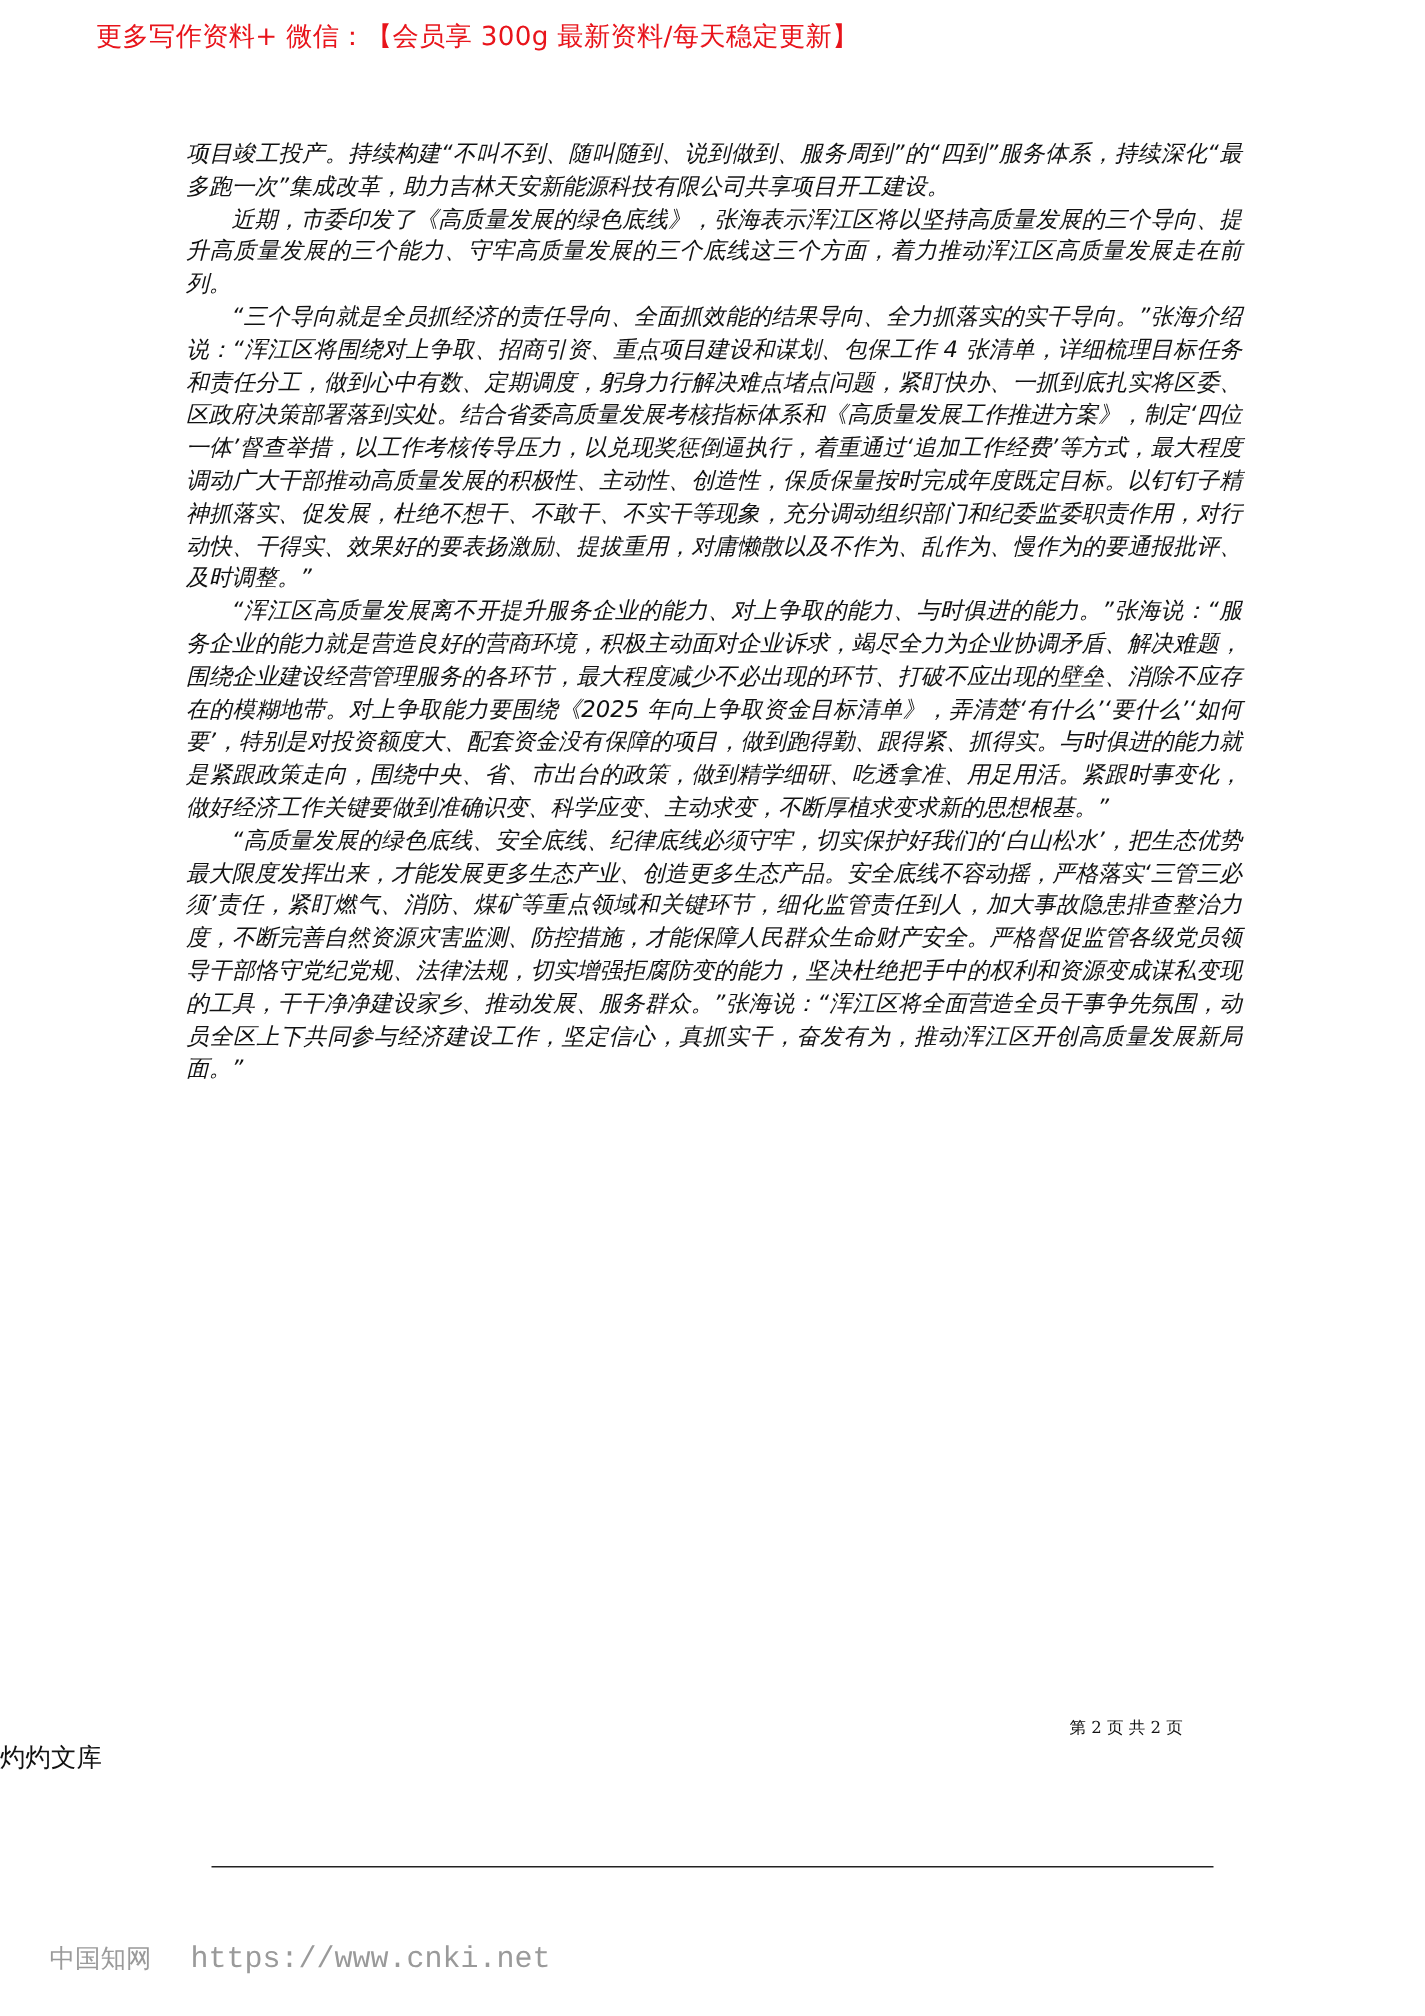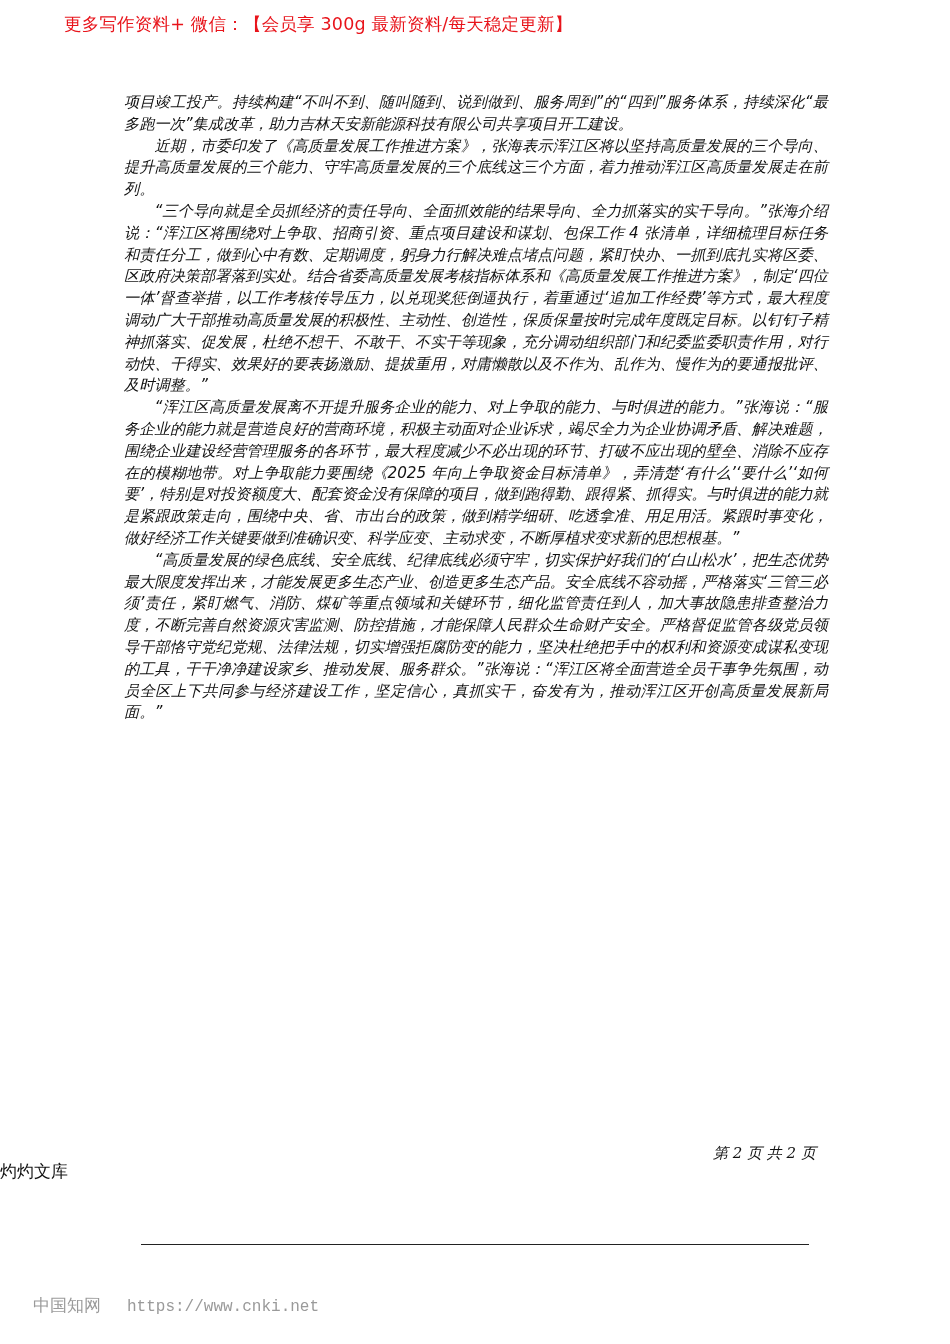--- a/index.html
+++ b/index.html
@@ -38,24 +38,23 @@
     margin: 0;
     font-style: italic;
   }
   .doc-body p.indent {
     text-indent: 2em;
   }
   .page-number {
     position: absolute;
     left: 713px;
     top: 1144px;
-    font-size: 15px;
+    font-size: 11px;
     color: #111111;
     font-family: "DejaVu Serif", "Liberation Serif", serif;
-    font-style: italic;
   }
   .library-name {
     position: absolute;
     left: 0px;
     top: 1160px;
     font-size: 17px;
     color: #111111;
     text-align: center;
   }
   .footer-rule {
@@ -73,31 +72,31 @@
     font-size: 17px;
     color: #9a9a9a;
     white-space: nowrap;
   }
   .watermark .wm-name {
     font-family: Liberation Sans, sans-serif;
     margin-right: 26px;
   }
   .watermark .wm-url {
     font-family: "Liberation Mono", "DejaVu Sans Mono", monospace;
-    font-size: 16px;
+    font-size: 20px;
   }
 </style>
 </head>
 <body>
 
 <div class="banner">更多写作资料+ 微信：【会员享 300g 最新资料/每天稳定更新】</div>
 
 <div class="doc-body">
   <p>项目竣工投产。持续构建“不叫不到、随叫随到、说到做到、服务周到”的“四到”服务体系，持续深化“最多跑一次”集成改革，助力吉林天安新能源科技有限公司共享项目开工建设。</p>
-  <p class="indent">近期，市委印发了《高质量发展工作推进方案》，张海表示浑江区将以坚持高质量发展的三个导向、提升高质量发展的三个能力、守牢高质量发展的三个底线这三个方面，着力推动浑江区高质量发展走在前列。</p>
+  <p class="indent">近期，市委印发了《高质量发展的绿色底线》，张海表示浑江区将以坚持高质量发展的三个导向、提升高质量发展的三个能力、守牢高质量发展的三个底线这三个方面，着力推动浑江区高质量发展走在前列。</p>
   <p class="indent">“三个导向就是全员抓经济的责任导向、全面抓效能的结果导向、全力抓落实的实干导向。”张海介绍说：“浑江区将围绕对上争取、招商引资、重点项目建设和谋划、包保工作 4 张清单，详细梳理目标任务和责任分工，做到心中有数、定期调度，躬身力行解决难点堵点问题，紧盯快办、一抓到底扎实将区委、区政府决策部署落到实处。结合省委高质量发展考核指标体系和《高质量发展工作推进方案》，制定‘四位一体’督查举措，以工作考核传导压力，以兑现奖惩倒逼执行，着重通过‘追加工作经费’等方式，最大程度调动广大干部推动高质量发展的积极性、主动性、创造性，保质保量按时完成年度既定目标。以钉钉子精神抓落实、促发展，杜绝不想干、不敢干、不实干等现象，充分调动组织部门和纪委监委职责作用，对行动快、干得实、效果好的要表扬激励、提拔重用，对庸懒散以及不作为、乱作为、慢作为的要通报批评、及时调整。”</p>
   <p class="indent">“浑江区高质量发展离不开提升服务企业的能力、对上争取的能力、与时俱进的能力。”张海说：“服务企业的能力就是营造良好的营商环境，积极主动面对企业诉求，竭尽全力为企业协调矛盾、解决难题，围绕企业建设经营管理服务的各环节，最大程度减少不必出现的环节、打破不应出现的壁垒、消除不应存在的模糊地带。对上争取能力要围绕《2025 年向上争取资金目标清单》，弄清楚‘有什么’‘要什么’‘如何要’，特别是对投资额度大、配套资金没有保障的项目，做到跑得勤、跟得紧、抓得实。与时俱进的能力就是紧跟政策走向，围绕中央、省、市出台的政策，做到精学细研、吃透拿准、用足用活。紧跟时事变化，做好经济工作关键要做到准确识变、科学应变、主动求变，不断厚植求变求新的思想根基。”</p>
   <p class="indent">“高质量发展的绿色底线、安全底线、纪律底线必须守牢，切实保护好我们的‘白山松水’，把生态优势最大限度发挥出来，才能发展更多生态产业、创造更多生态产品。安全底线不容动摇，严格落实‘三管三必须’责任，紧盯燃气、消防、煤矿等重点领域和关键环节，细化监管责任到人，加大事故隐患排查整治力度，不断完善自然资源灾害监测、防控措施，才能保障人民群众生命财产安全。严格督促监管各级党员领导干部恪守党纪党规、法律法规，切实增强拒腐防变的能力，坚决杜绝把手中的权利和资源变成谋私变现的工具，干干净净建设家乡、推动发展、服务群众。”张海说：“浑江区将全面营造全员干事争先氛围，动员全区上下共同参与经济建设工作，坚定信心，真抓实干，奋发有为，推动浑江区开创高质量发展新局面。”</p>
 </div>
 
 <div class="page-number">第 2 页 共 2 页</div>
 
 <div class="library-name">灼灼文库</div>
 
 <div class="footer-rule"></div>

